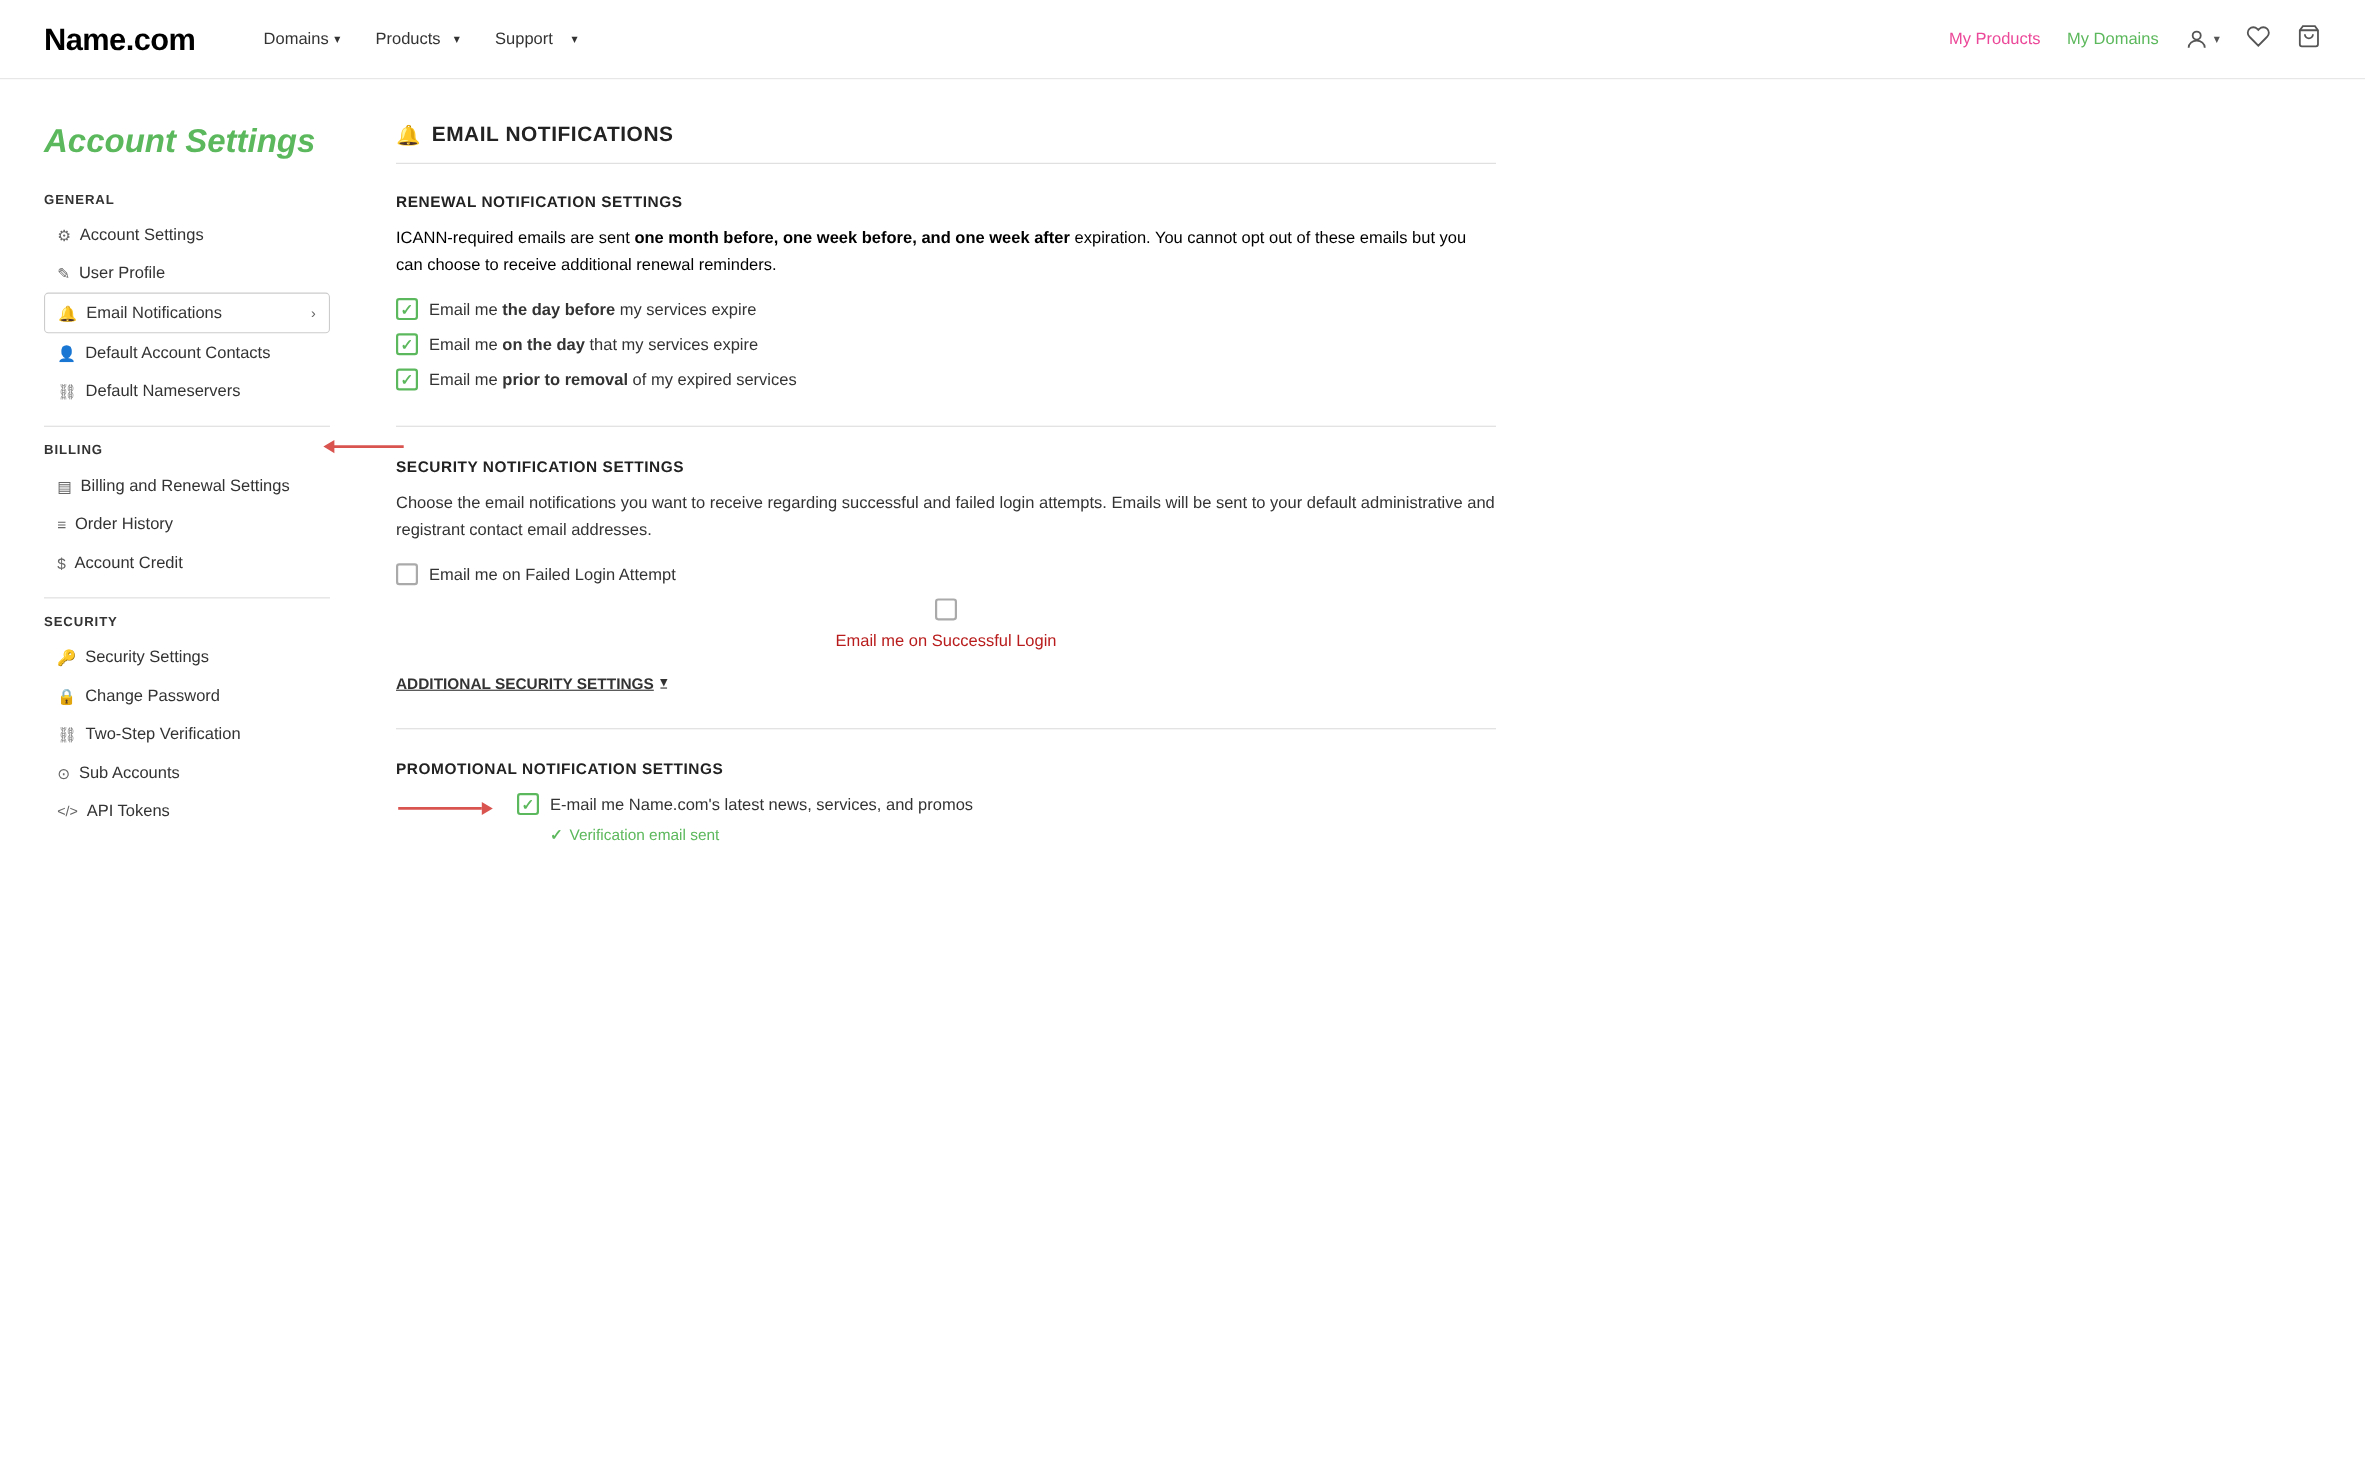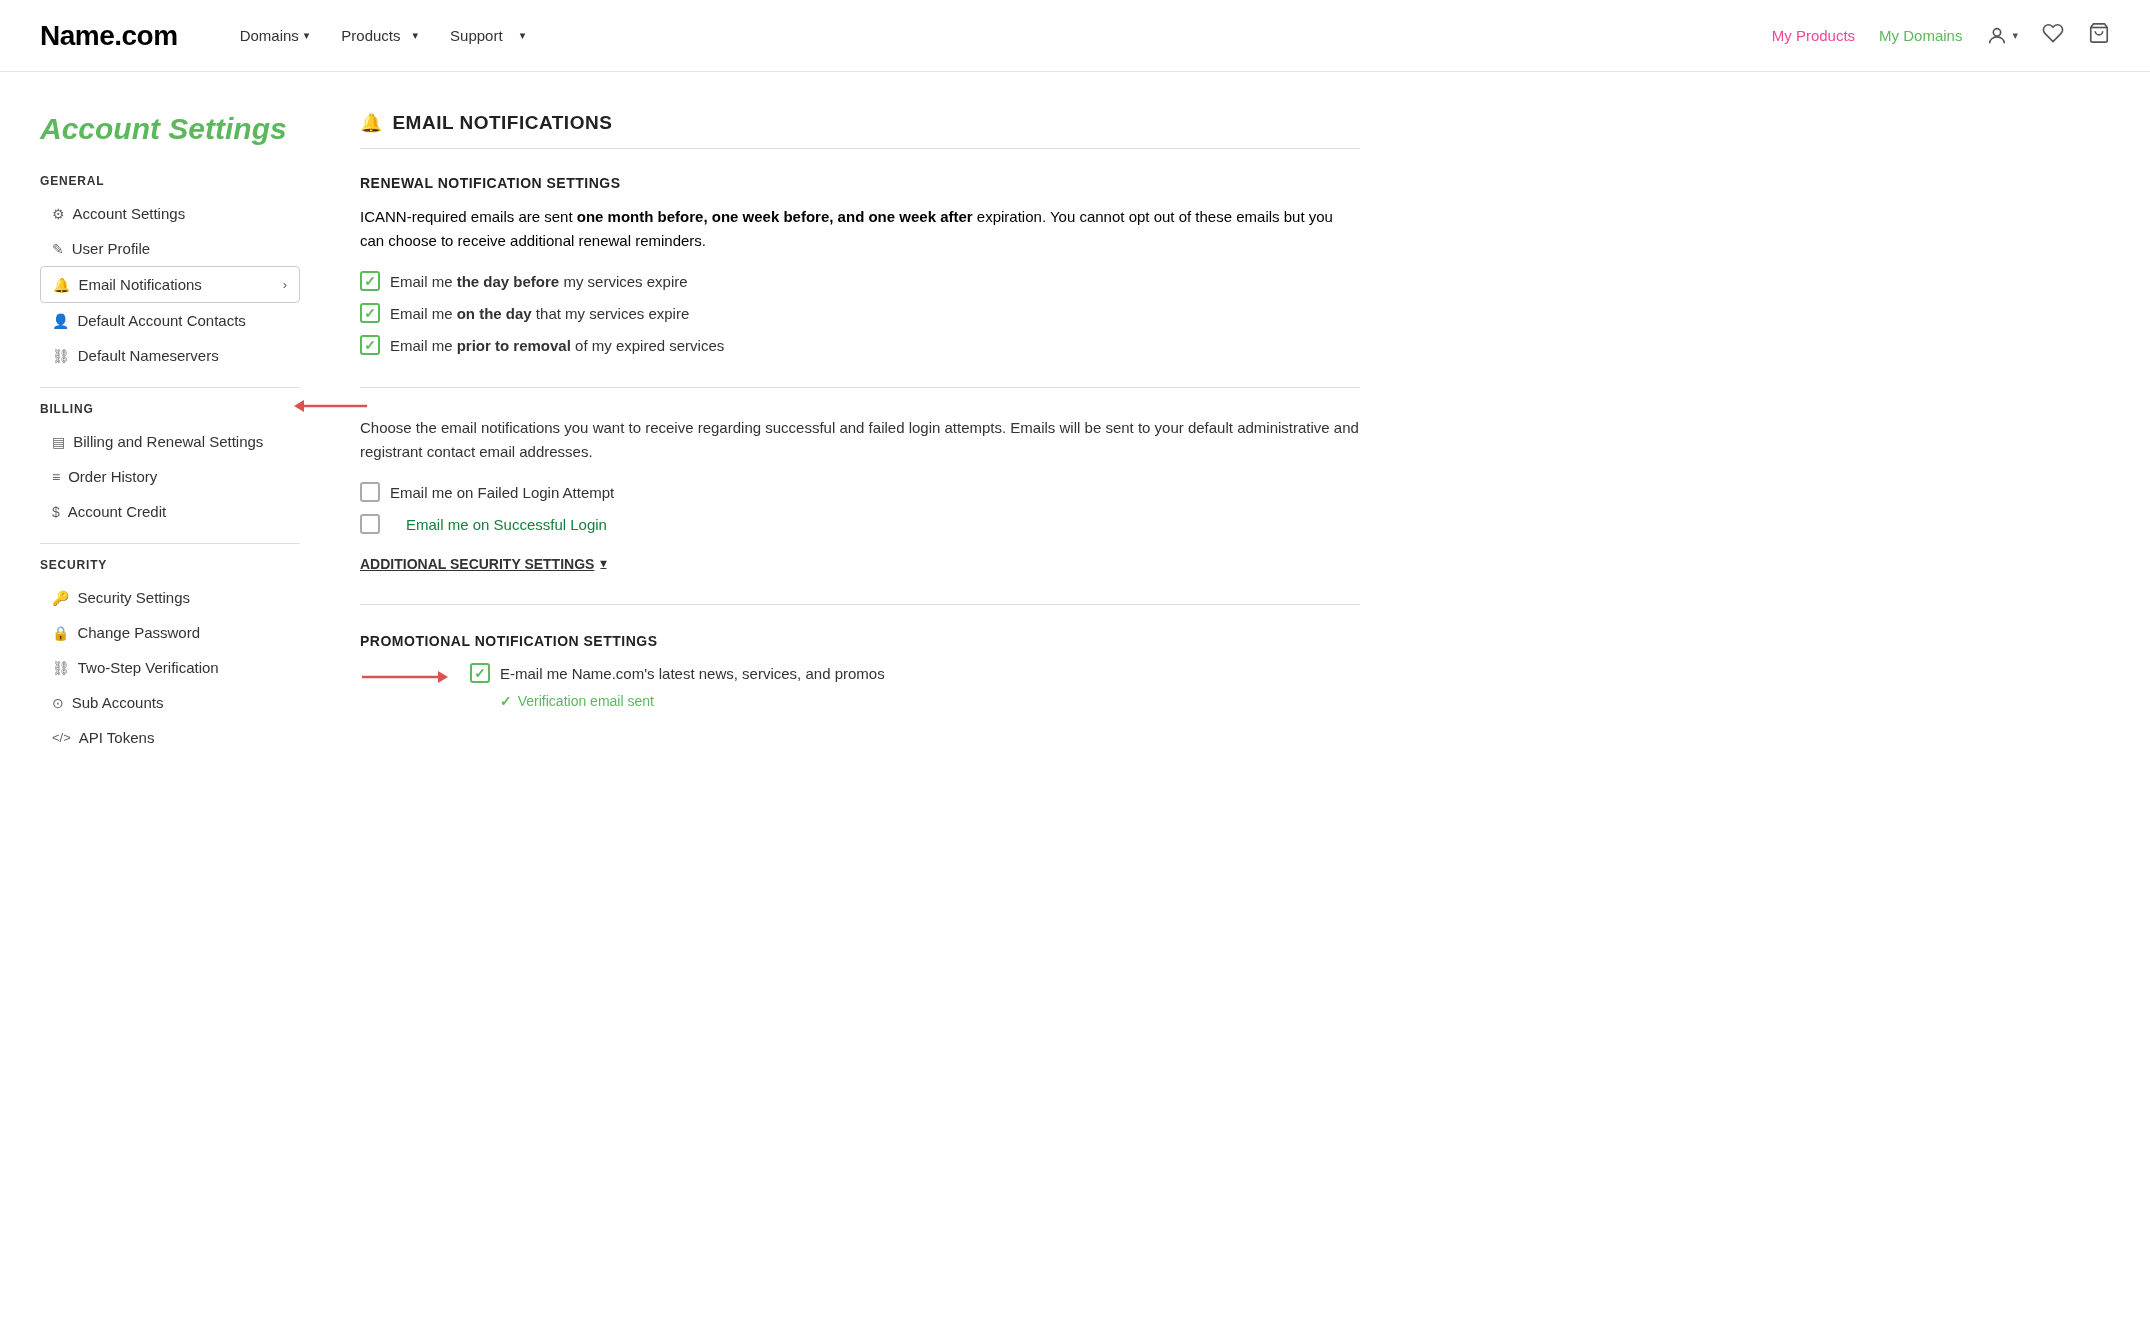--- a/index.html
+++ b/index.html
@@ -171,27 +171,28 @@
         <div style="width:20px;height:20px;border:2px solid #5cb85c;border-radius:3px;background:#fff;display:flex;align-items:center;justify-content:center;flex-shrink:0;">
           <span style="color:#5cb85c;font-size:14px;font-weight:700;">✓</span>
         </div>
         <span>Email me <strong>prior to removal</strong> of my expired services</span>
       </div>
     </section>
 
     <hr style="border:none;border-top:1px solid #ddd;margin-bottom:28px;">
 
     <section style="margin-bottom:32px;">
+      <h3 style="font-size:14px;font-weight:800;text-transform:uppercase;letter-spacing:0.5px;color:#222;margin-bottom:14px;">SECURITY NOTIFICATION SETTINGS</h3>
       <p style="font-size:15px;color:#333;line-height:1.6;margin-bottom:18px;">Choose the email notifications you want to receive regarding successful and failed login attempts. Emails will be sent to your default administrative and registrant contact email addresses.</p>
 
       <div style="display:flex;align-items:center;gap:10px;margin-bottom:12px;font-size:15px;color:#333;cursor:pointer;">
         <div style="width:20px;height:20px;border:2px solid #aaa;border-radius:3px;background:#fff;flex-shrink:0;"></div>
         <span>Email me on Failed Login Attempt</span>
       </div>
-      <div style="display:flex;align-items:center;gap:26px;margin-bottom:12px;font-size:15px;color:#15803d;cursor:pointer;">
+      <div style="display:flex;align-items:center;gap:10px;margin-bottom:12px;font-size:15px;color:#b91c1c;cursor:pointer;flex-direction:column;">
         <div style="width:20px;height:20px;border:2px solid #aaa;border-radius:3px;background:#fff;flex-shrink:0;"></div>
         <span>Email me on Successful Login</span>
       </div>
 
       <div style="display:inline-flex;align-items:flex-start;gap:6px;font-size:14px;font-weight:700;text-decoration:underline;color:#333;cursor:pointer;margin-top:10px;">
         <span>ADDITIONAL SECURITY SETTINGS</span>
         <span style="font-size:12px;">▾</span>
       </div>
     </section>
 

